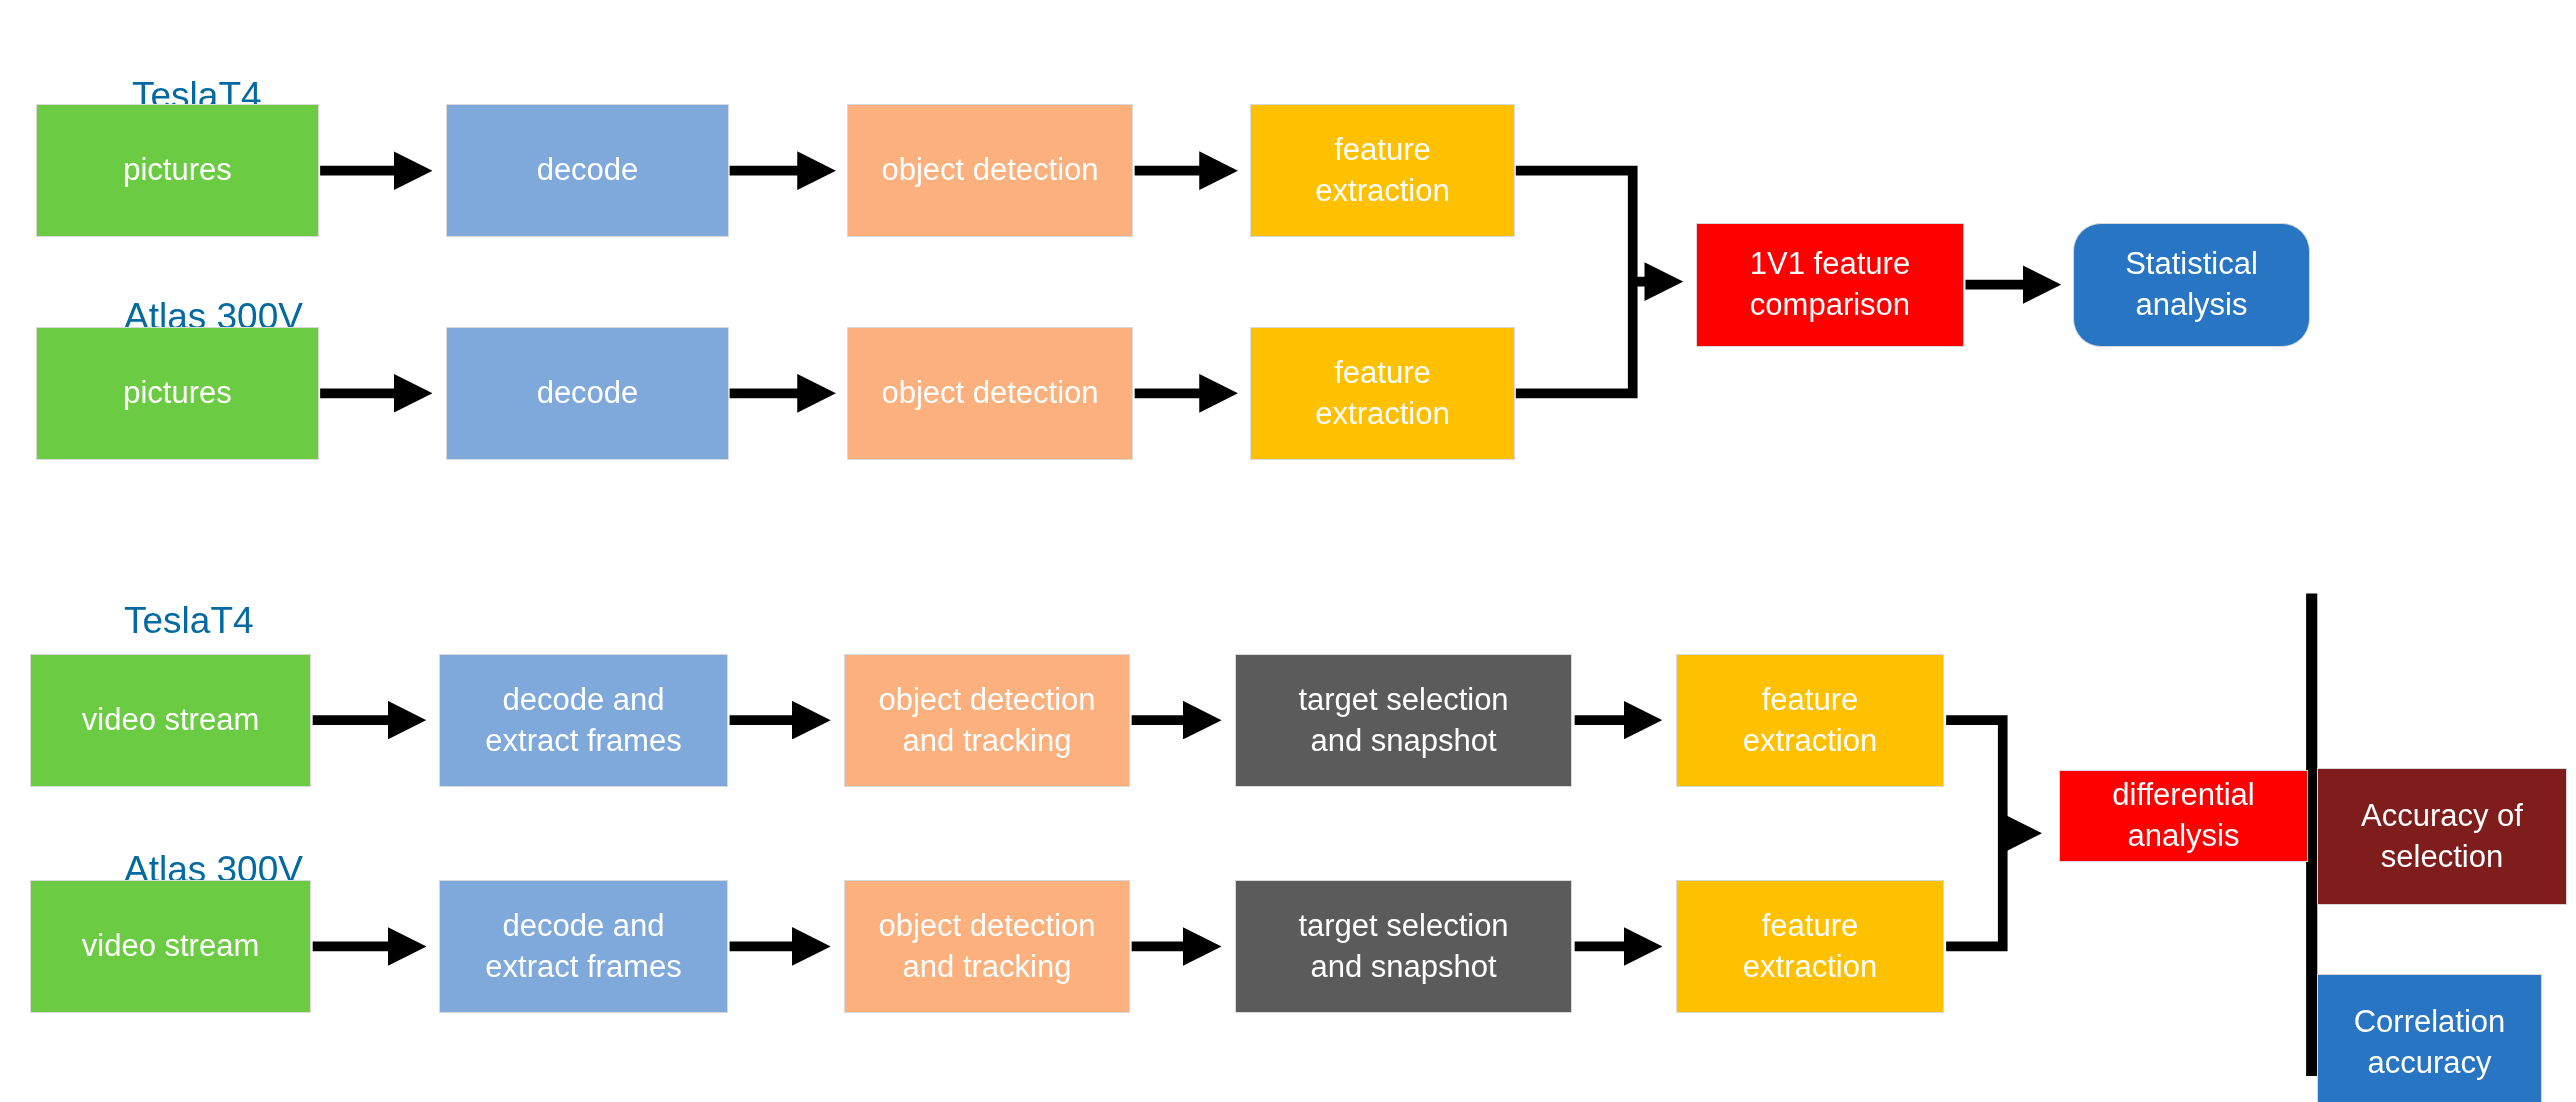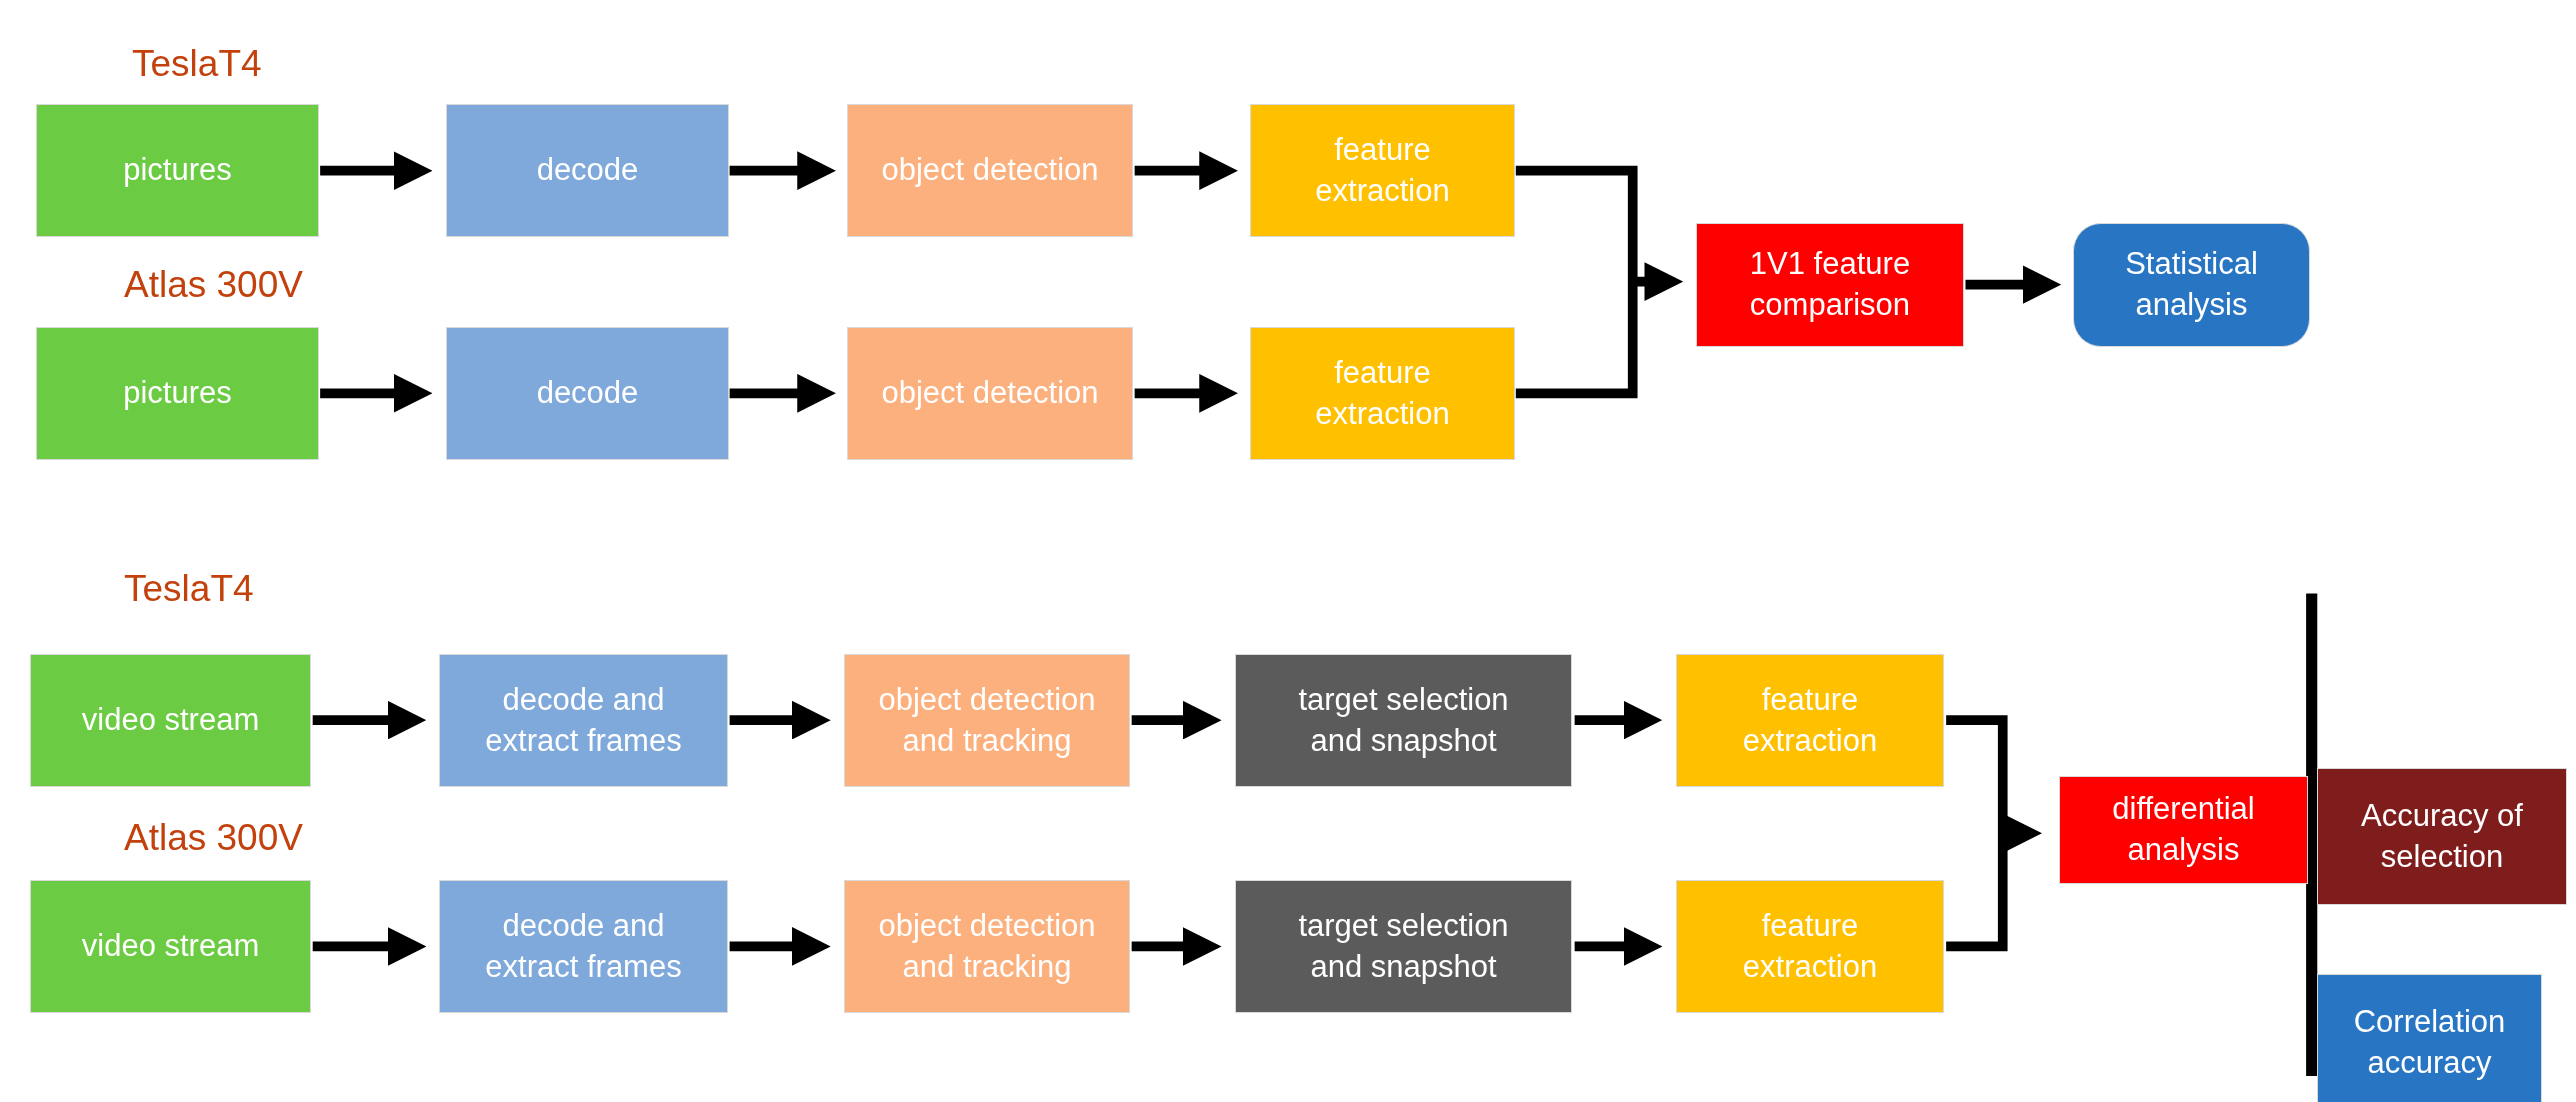--- a/index.html
+++ b/index.html
@@ -19,24 +19,25 @@
     text-align: center;
     color: #ffffff;
     font-size: 31px;
     line-height: 1.32;
     white-space: pre-line;
     box-sizing: border-box;
     border: 1.5px solid #d9d9d9;
   }
   .hw-label {
     position: absolute;
-    color: #c2410c;
+    color: #0369a1;
     font-size: 37px;
     line-height: 1;
     white-space: nowrap;
+    margin-top: 32px;
   }
   .connector-layer {
     position: absolute;
     left: 0; top: 0;
     width: 2576px;
     height: 1103px;
     pointer-events: none;
   }
 </style>
 </head>
@@ -119,21 +120,21 @@
   <div class="node" style="left: 30px; top: 880px; width: 281px; height: 133px; background-color: rgb(107, 203, 67);">video stream</div>
   <div class="node" style="left: 439px; top: 880px; width: 289px; height: 133px; background-color: rgb(127, 168, 219);">decode and
 extract frames</div>
   <div class="node" style="left: 844px; top: 880px; width: 286px; height: 133px; background-color: rgb(251, 176, 125);">object detection
 and tracking</div>
   <div class="node" style="left: 1235px; top: 880px; width: 337px; height: 133px; background-color: rgb(91, 91, 91);">target selection
 and snapshot</div>
   <div class="node" style="left: 1676px; top: 880px; width: 268px; height: 133px; background-color: rgb(255, 192, 0);">feature
 extraction</div>
 
-  <div class="node" style="left: 2059px; top: 770px; width: 249px; height: 108px; background-color: rgb(255, 0, 0); margin-top: 6px;">differential
+  <div class="node" style="left: 2059px; top: 770px; width: 249px; height: 92px; background-color: rgb(255, 0, 0);">differential
 analysis</div>
 
   <div class="node" style="left: 2317px; top: 768px; width: 250px; height: 137px; background-color: #7f1d1d;">Accuracy of
 selection</div>
   <div class="node" style="left: 2317px; top: 974px; width: 225px; height: 137px; background-color: rgb(39, 117, 195);">Correlation
 accuracy</div>
 
 </div>
 
 

